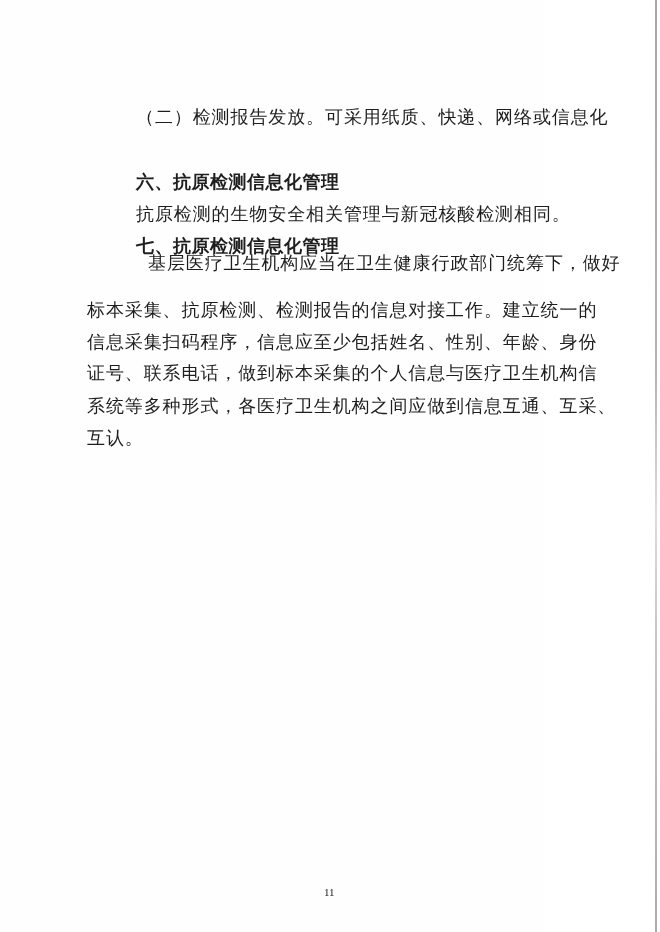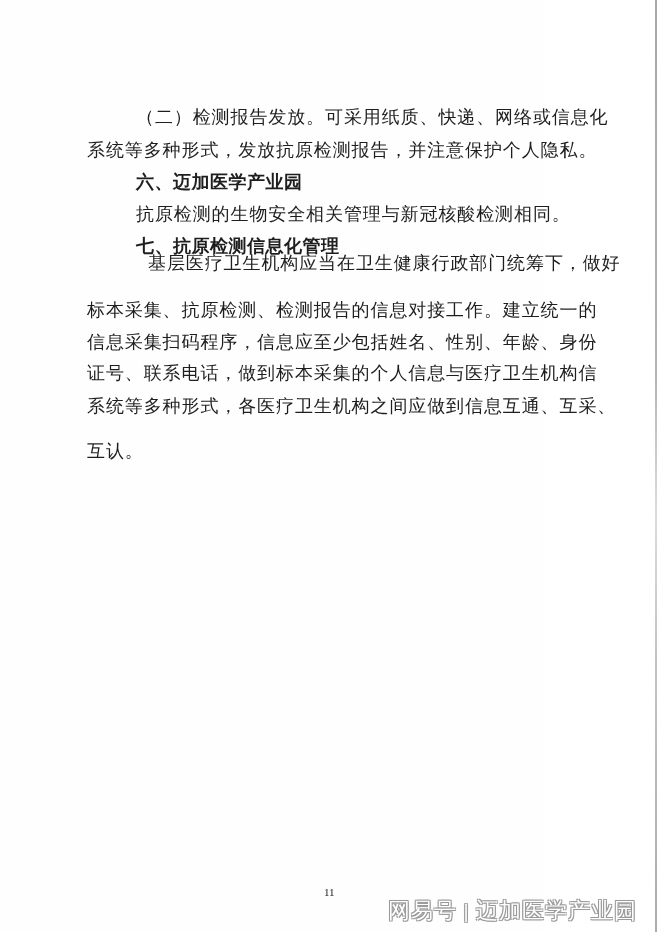--- a/index.html
+++ b/index.html
@@ -72,33 +72,29 @@
       margin: 0 6px;
       font-size: 18px;
     }
   </style>
 </head>
 <body>
 
 <div class="page">
 
   <div class="line" style="left:136px; top:106px;">（二）检测报告发放。可采用纸质、快递、网络或信息化</div>
-  <div class="line" style="left:87px; top:139px;">系统等多种形式，发放抗原检测报告，并注意保护个人隐私。</div>
 
-  <div class="line bold" style="left:136px; top:171px;">六、迈加医学产业园</div>
+  <div class="line bold" style="left:136px; top:171px;">六、抗原检测信息化管理</div>
   <div class="line" style="left:136px; top:203px;">抗原检测的生物安全相关管理与新冠核酸检测相同。</div>
 
   <div class="line bold" style="left:136px; top:235px;">七、抗原检测信息化管理</div>
   <div class="line" style="left:136px; top:252px;margin-left:12px;">基层医疗卫生机构应当在卫生健康行政部门统筹下，做好</div>
   <div class="line" style="left:87px; top:331px;">信息采集扫码程序，信息应至少包括姓名、性别、年龄、身份</div>
   <div class="line" style="left:87px; top:299px;">标本采集、抗原检测、检测报告的信息对接工作。建立统一的</div>
   <div class="line" style="left:87px; top:363px;font-family:Liberation Mono, monospace;">证号、联系电话，做到标本采集的个人信息与医疗卫生机构信</div>
   <div class="line" style="left:87px; top:395px;">系统等多种形式，各医疗卫生机构之间应做到信息互通、互采、</div>
-  <div class="line" style="left:87px; top:440px;">互认。</div>
+  <div class="line" style="left:87px; top:427px;">互认。</div>
 
   <div class="page-number">11</div>
 
-  <div class="watermark">
-    <span>网易号</span><span class="sep">|</span><span>迈加医学产业园</span>
-  </div>
 
   <div class="scan-edge"></div>
 </div>
 
 </body></html>

